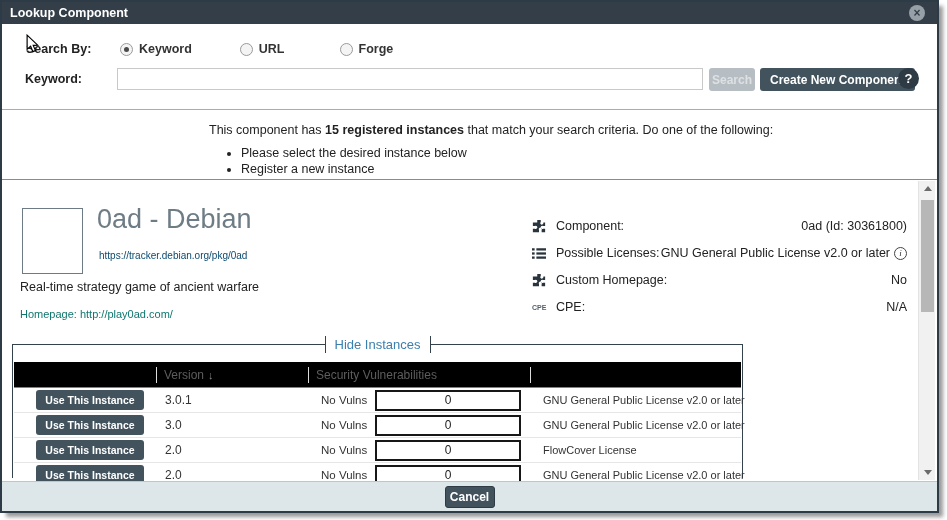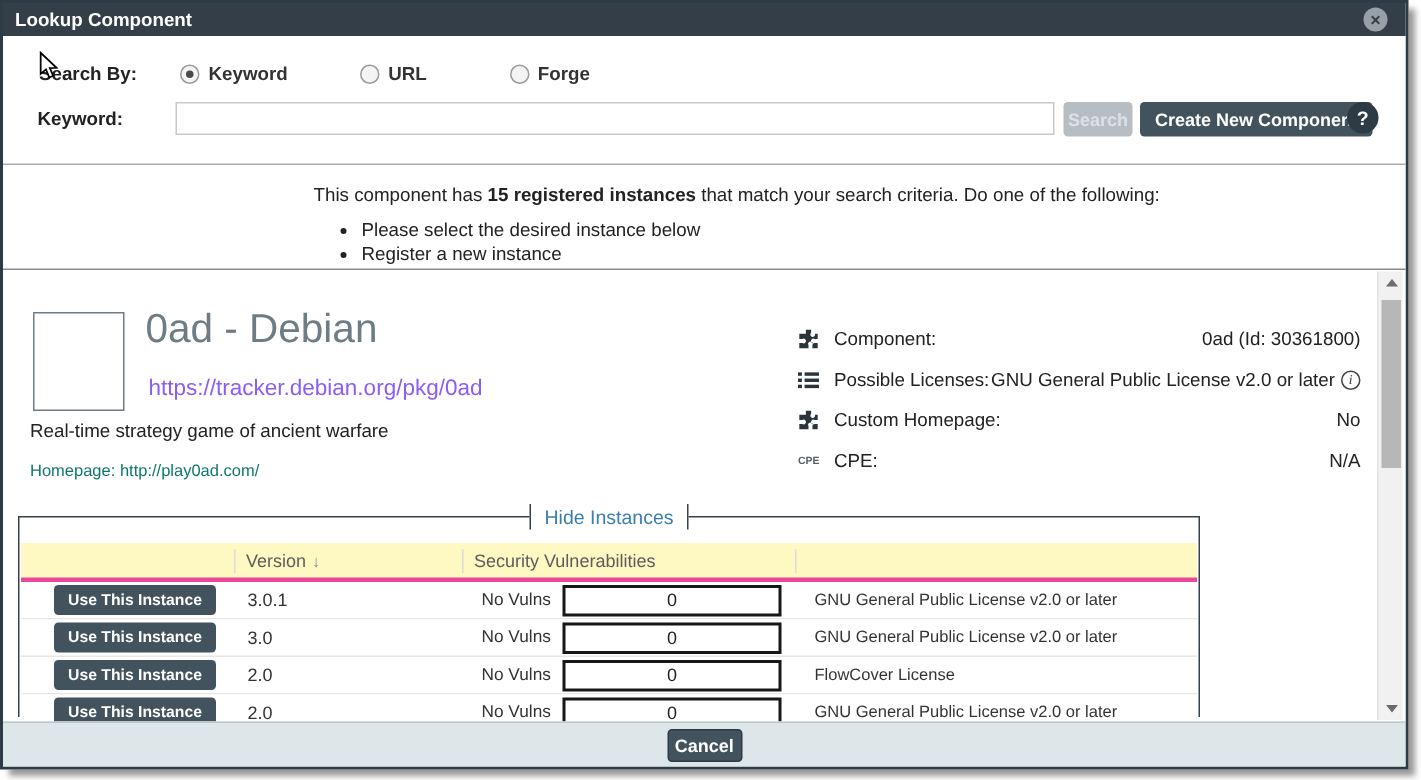--- a/index.html
+++ b/index.html
@@ -50,48 +50,48 @@
   .notice-list { position:absolute; left:225px; top:36px; font-size:12.5px; color:#222;
                  list-style:disc; padding-left:14px; }
   .notice-list li { margin-bottom:2px; }
 
   
   .content { position:absolute; left:0; top:178px; right:0; bottom:30px;
              background:#fff; overflow:hidden; }
   .logo-box { position:absolute; left:20px; top:28px; width:61px; height:66px;
               background:#fff; border:1px solid #6d7b86; }
   .comp-title { position:absolute; left:95px; top:24px; font-size:27px; color:#6e7c86; }
-  .comp-link { position:absolute; left:97px; top:70px; font-size:15px; color:#8b5cf6;
+  .comp-link { position:absolute; left:97px; top:70px; font-size:10px; color:#0c4a6e;
                text-decoration:none; cursor:pointer; }
   .comp-desc { position:absolute; left:18px; top:100px; font-size:12.5px; color:#222; }
   .comp-home { position:absolute; left:18px; top:128px; font-size:11px; color:#0f766e; }
 
   .details { position:absolute; left:530px; right:30px; top:0; }
   .drow { position:absolute; left:0; right:0; height:20px; display:flex; align-items:center; }
   .drow .dicon { width:24px; display:flex; align-items:center; color:#29343d; }
   .drow .dlabel { font-size:12.5px; font-weight:normal; color:#222; white-space:nowrap; }
   .drow .dvalue { margin-left:auto; font-size:12.5px; color:#222; white-space:nowrap;
                   display:flex; align-items:center; }
   .cpe-glyph { font-size:7px; font-weight:bold; color:#55606a; letter-spacing:0; }
   .info-icon { display:inline-flex; width:13px; height:13px; border:1px solid #444;
                border-radius:50%; font-size:9px; font-family:"Liberation Serif",serif;
                font-style:italic; align-items:center; justify-content:center;
                margin-left:4px; color:#333; cursor:pointer; }
 
   
-  .instances { position:absolute; left:10px; top:164px; width:788px; height:134px;
+  .instances { position:absolute; left:10px; top:164px; width:731px; height:134px;
                border:1px solid #33424d; border-bottom:none; }
   .legend { position:absolute; left:50%; top:-9px; transform:translateX(-50%);
             background:#fff; padding:0 9px; font-size:13px; color:#3a7fae;
             border-left:1px solid #33424d; border-right:1px solid #33424d;
             line-height:17px; cursor:pointer; white-space:nowrap; }
   .itable { position:absolute; left:1px; right:1px; top:17px; }
   .irow, .ihead { display:grid; grid-template-columns:142px 152px 222px 329px 1fr;
                   align-items:center; }
-  .ihead { height:26px; background:#fef9c3; border-bottom:3px solid #ec4899; }
+  .ihead { height:26px; background:#000000; border-bottom:1px solid #ec4899; }
   .ihead .hcell { font-size:12px; color:#5d5d5d; padding-left:7px; height:16px;
                   line-height:16px; border-left:1px solid #dcdcdc; cursor:pointer; }
   .ihead .hcell:first-child { border-left:none; }
   .sort-arrow { color:#8a8a8a; font-size:11px; margin-left:4px; }
   .irow { height:25px; border-bottom:1px solid #e6e6e6; background:#fff; }
   .use-btn { margin-left:22px; width:108px; height:20px; background:#42535e; color:#fff;
              font-size:10.5px; font-weight:bold; border-radius:3px; }
   .vcell { font-size:12px; color:#333; padding-left:9px; }
   .scell { display:flex; align-items:center; }
   .vuln-label { font-size:11.5px; color:#333; margin-left:13px; }

